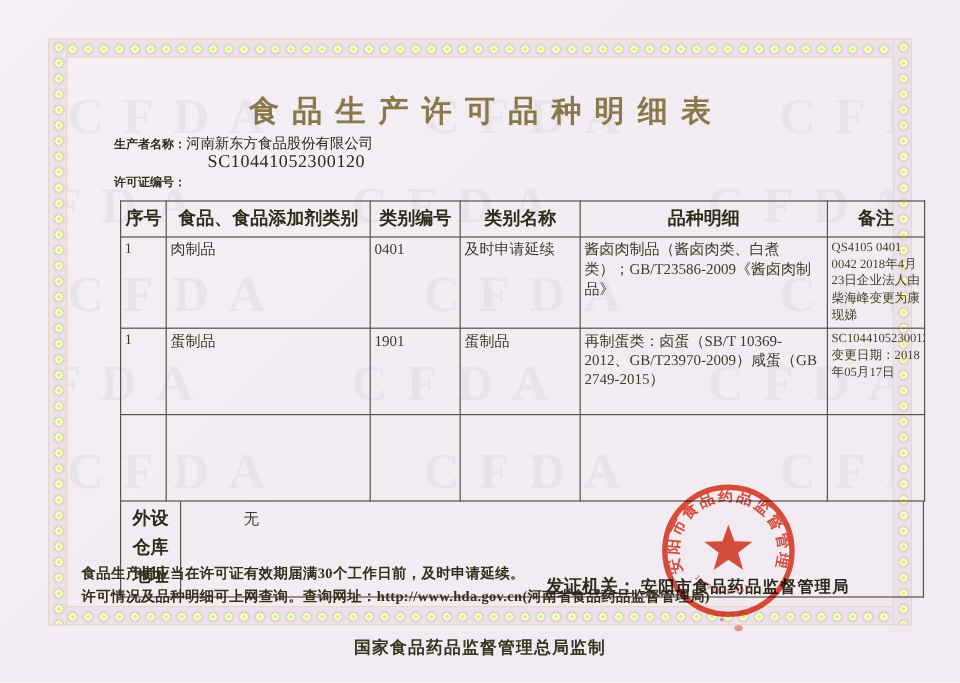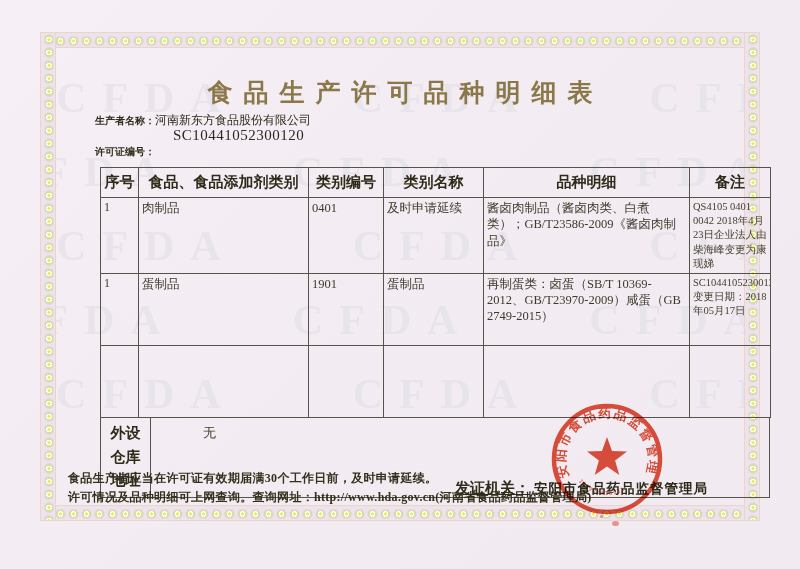--- a/index.html
+++ b/index.html
@@ -142,20 +142,21 @@
   </div>
 
   <div class="note note1">食品生产者应当在许可证有效期届满30个工作日前，及时申请延续。</div>
   <div class="note note2">许可情况及品种明细可上网查询。查询网址：http://www.hda.gov.cn(河南省食品药品监督管理局)</div>
 
   <div class="issuer">
     <span class="lbl">发证机关：</span>
     <span class="val">安阳市食品药品监督管理局</span>
   </div>
 
+  <div class="made-by">国家食品药品监督管理总局监制</div>
 
   <svg class="stamp" viewBox="0 0 118 118">
     <defs>
       <path id="arcTop" d="M 20.9 74.8 A 42 42 0 1 1 97.1 74.8" fill="none"></path>
       <path id="arcBot" d="M 29.5 77.6 A 36 36 0 0 0 88.5 77.6" fill="none"></path>
     </defs>
     <circle cx="59" cy="57" r="53" fill="none" stroke="#dd3a22" stroke-width="4.5"></circle>
     <polygon points="59,35 54,49.1 39,49.5 50.9,58.6 46.7,73 59,64.5 71.3,73 67.1,58.6 79,49.5 64,49.1" fill="#dd3a22"></polygon>
     <text font-size="13" font-weight="bold" fill="#dd3a22" letter-spacing="1.5" font-family="Liberation Serif,serif">
       <textPath href="#arcTop" startOffset="0" textLength="180">安阳市食品药品监督管理局</textPath>

